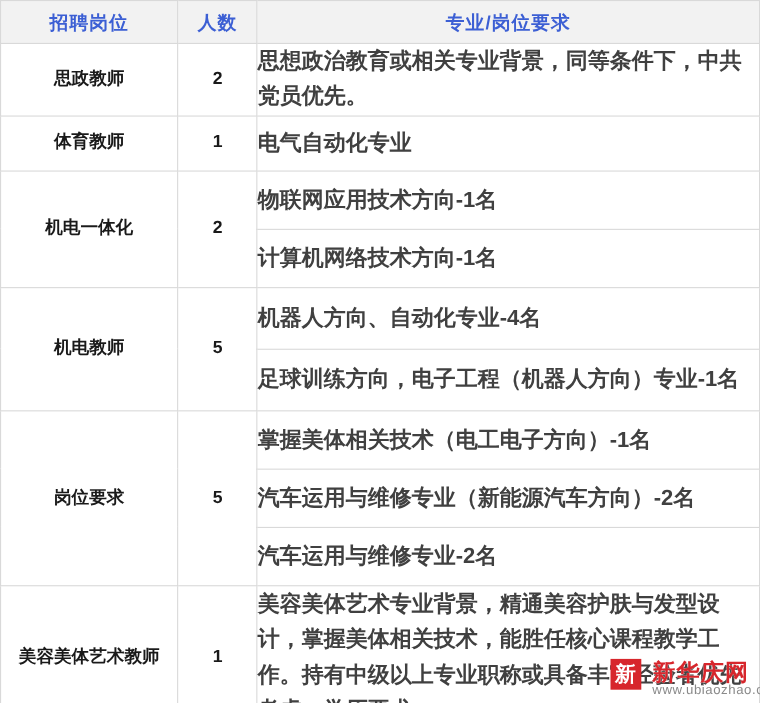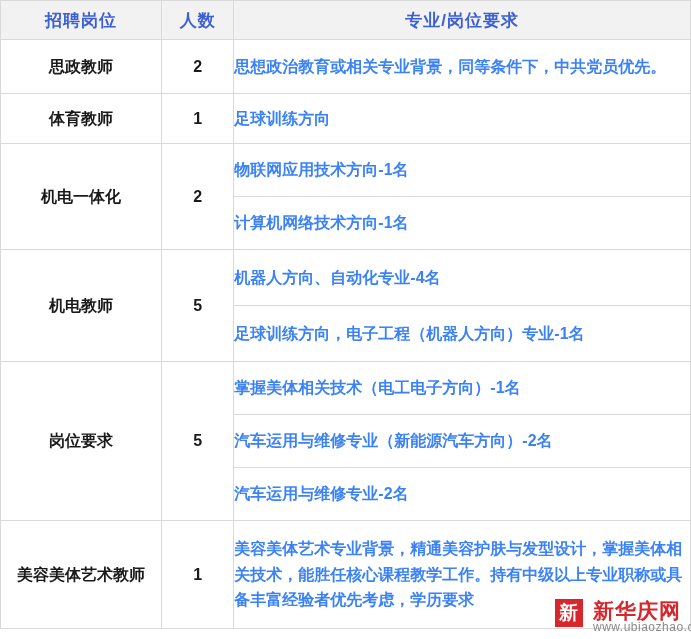--- a/index.html
+++ b/index.html
@@ -47,22 +47,22 @@
     margin-left: 47px;
   }
   .cell-count {
     text-align: center;
     font-weight: bold;
     font-size: 16px;
     color: #1a1a1a;
   }
   .cell-req {
     text-align: left;
-    font-size: 16px;
-    color: #3b82f6;
+    font-size: 20px;
+    color: #404040;
     padding: 10px 10px 10px 12px;
     line-height: 1.62;
     font-weight: bold;
   }
   .row-h1 { height: 54px; }
   .row-h2 { height: 50px; }
   .row-sub { height: 53px; }
   .row-sub-tall { height: 56px; }
   .row-last { height: 108px; }
 
@@ -126,21 +126,21 @@
 
     <tr class="row-h1">
       <td class="cell-post">思政教师</td>
       <td class="cell-count">2</td>
       <td class="cell-req">思想政治教育或相关专业背景，同等条件下，中共党员优先。</td>
     </tr>
 
     <tr class="row-h2">
       <td class="cell-post">体育教师</td>
       <td class="cell-count">1</td>
-      <td class="cell-req">足球训练方向</td>
+      <td class="cell-req">电气自动化专业</td>
     </tr>
 
     <tr class="row-sub">
       <td class="cell-post" rowspan="2">机电一体化</td>
       <td class="cell-count" rowspan="2">2</td>
       <td class="cell-req">物联网应用技术方向-1名</td>
     </tr>
     <tr class="row-sub">
       <td class="cell-req">计算机网络技术方向-1名</td>
     </tr>

